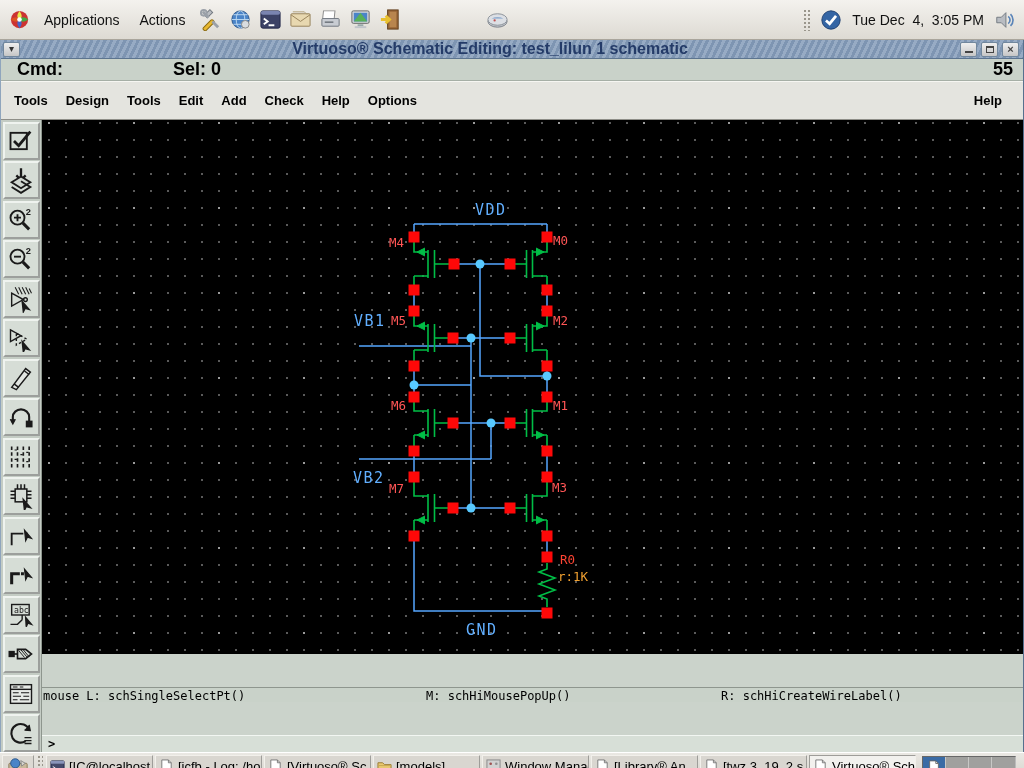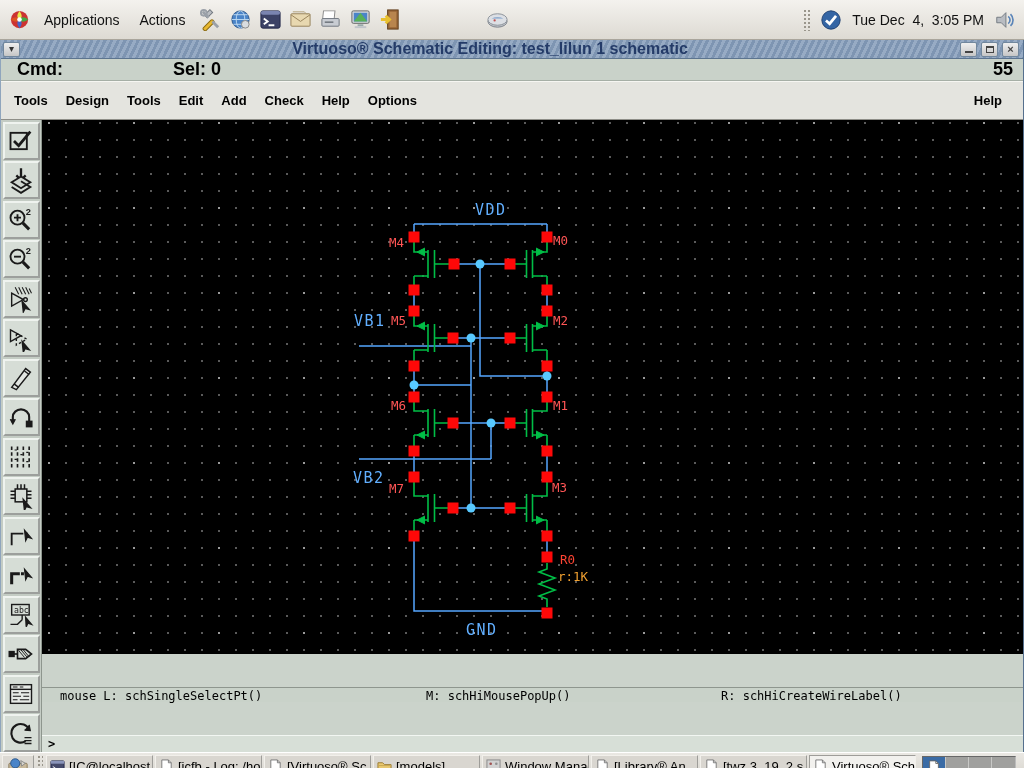--- a/index.html
+++ b/index.html
@@ -59,21 +59,21 @@
       radial-gradient(circle at 1px 1px, #5a5a5a 0.9px, transparent 1.1px);
     background-size:85px 85px, 17px 17px;
     background-position:6px 2px, 6px 2px; }
   .canvas svg { position:absolute; left:0; top:0; }
   .net-label { font-family:"DejaVu Sans Mono", monospace; font-size:15px; letter-spacing:1.5px; }
   .inst-label { font-family:"DejaVu Sans Mono", monospace; font-size:12.5px; }
 
   .bindbar { height:17px; background:#C9D2C9; border-top:1px solid #8E968E; position:relative;
     font-family:"DejaVu Sans Mono", monospace; font-size:12px; color:#000; }
   .bindbar span { position:absolute; top:1px; white-space:pre; }
-  .bind-l { left:18px; } .bind-m { left:384px; } .bind-r { left:659px;padding-left:20px; }
+  .bind-l { left:1px; } .bind-m { left:384px; } .bind-r { left:659px;padding-left:20px; }
   .promptbar { height:17px; background:#D7DFD7; border-top:1px solid #F2F6F2;
     font-family:"DejaVu Sans Mono", monospace; font-size:12px; font-weight:bold; color:#000;
     padding-left:6px; line-height:16px; }
 
   
   .taskbar { height:28px; background:linear-gradient(#EAE8E3,#D5D2CB); border-top:1px solid #FFF;
     display:flex; align-items:center; padding:12px 2px; }
   .show-desk { width:32px; height:24px; background:#DCD9D3; border:1px outset #F2F0EB;
     display:flex; align-items:center; justify-content:center; }
   .task-handle { width:6px; height:24px; margin:0 3px;

